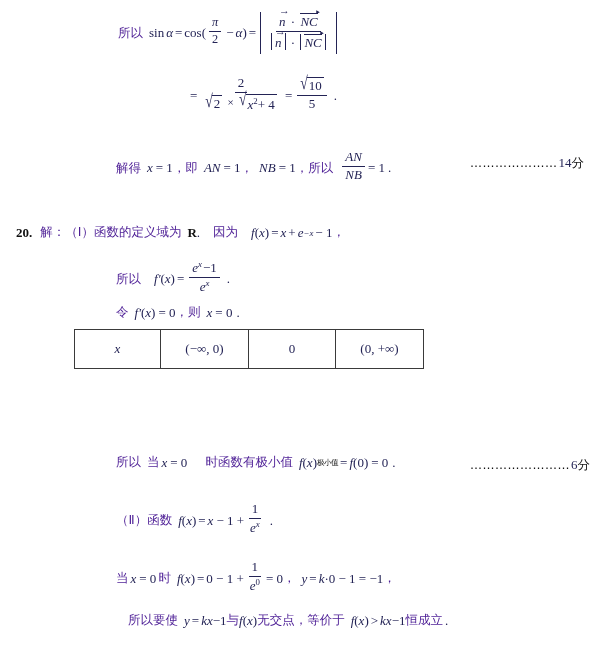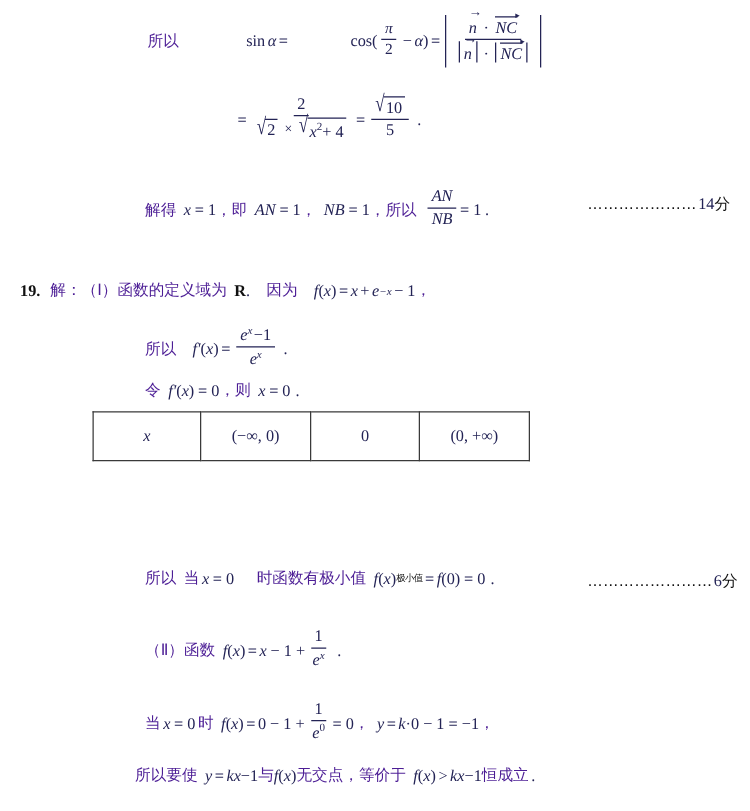--- a/index.html
+++ b/index.html
@@ -31,21 +31,21 @@
     font-family: "Liberation Serif", "DejaVu Serif", serif;
     color: #232355;
   }
   .mn { color: #232355; font-family: "Liberation Serif", serif; }
   .op { color: #232355; padding: 0 2px; }
   .cn {            
     font-family: "DejaVu Sans", "Liberation Sans", sans-serif;
     color: #4c1d95;
     font-size: 12.5px;
   }
-  .up { font-style: normal; margin-left: 48px; }
+  .up { font-style: normal; }
 
   
   .frac {
     display: inline-flex;
     flex-direction: column;
     align-items: center;
     vertical-align: middle;
     margin: 0 3px;
     position: relative;
     top: -0.15em;
@@ -281,21 +281,21 @@
   <span class="mn" style="margin-left:3px;">.</span>
 </div>
 
 <div class="score" style="left:470px; top:155px;">
   <span class="leader">…………………</span>
   <span class="score-val">14</span>
   <span class="score-unit">分</span>
 </div>
 
 <div class="line" style="left:16px; top:224px;">
-  <span class="qnum">19.</span>
+  <span class="qnum">20.</span>
   <span class="sp"></span>
   <span class="cn">解：</span>
   <span class="cn">（Ⅰ）</span>
   <span class="cn">函数的定义域为</span>
   <span class="sp"></span>
   <span style="font-weight:bold; color:#111;">R</span>
   <span class="mn">.</span>
   <span class="sp-lg"></span>
   <span class="cn">因为</span>
   <span class="sp-lg"></span>
@@ -427,21 +427,21 @@
   <span class="mn">= 0</span>
   <span class="cn">，</span>
   <span class="sp"></span>
   <span class="mi">y</span>
   <span class="op">=</span>
   <span class="mi">k</span>
   <span class="mn">·0 − 1 = −1</span>
   <span class="cn">，</span>
 </div>
 
-<div class="line" style="left:108px; top:612px;">
+<div class="line" style="left:128px; top:612px;">
   <span class="cn">所以要使</span>
   <span class="sp"></span>
   <span class="mi">y</span>
   <span class="op">=</span>
   <span class="mi">k</span>
   <span class="mi">x</span>
   <span class="mn">−1</span>
   <span class="cn">与</span>
   <span class="mi">f</span>
   <span class="mn">(</span>

